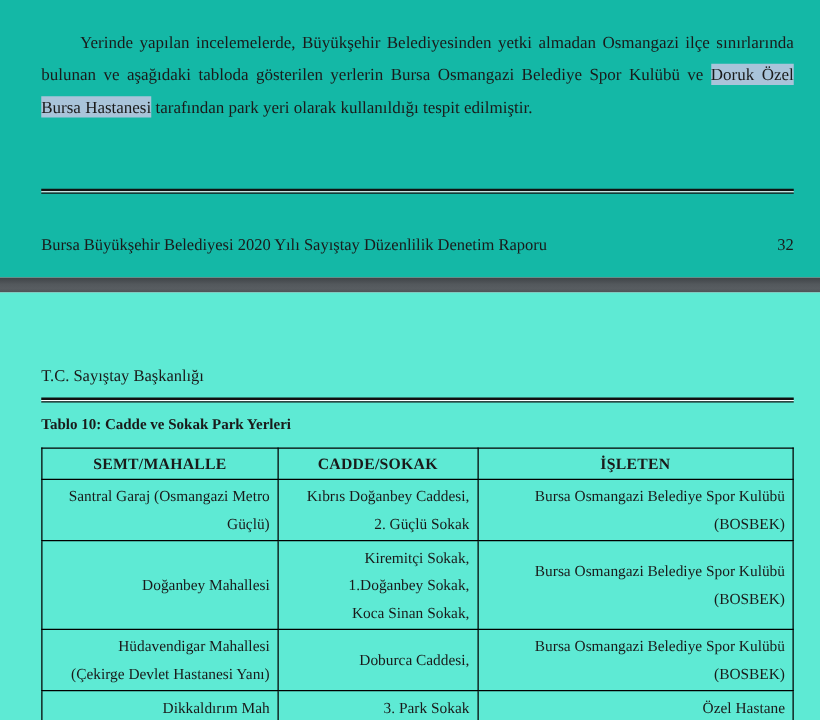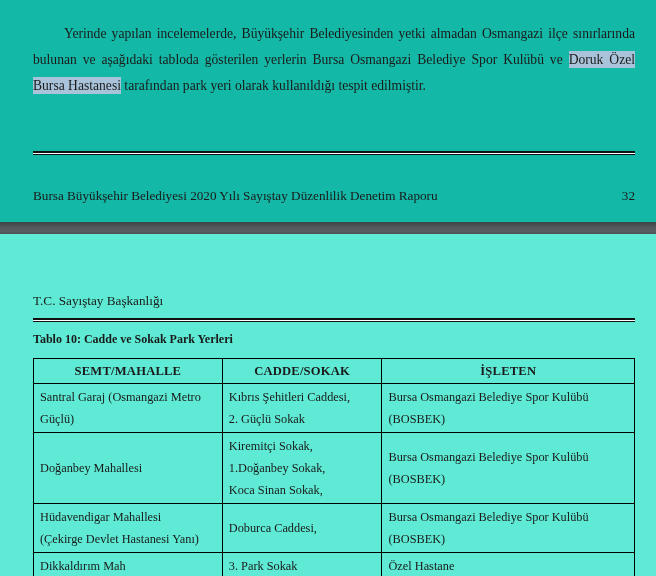--- a/index.html
+++ b/index.html
@@ -150,21 +150,21 @@
     border-collapse: collapse;
     font-size: 12.3px;
     line-height: 22px;
   }
   .data-table th,
   .data-table td {
     border: 1px solid #000000;
     vertical-align: middle;
     padding: 2px 6px;
     font-weight: normal;
-    text-align: left;
+    text-align: right;
   }
   .data-table thead th {
     text-align: center;
     font-weight: bold;
     font-size: 12.6px;
     letter-spacing: 0.2px;
     height: 22px;
     padding: 1px 4px;
     margin-top: 23px;
   }
@@ -224,21 +224,21 @@
     <tbody>
         <tr>
           <td>
             <div class="cell-lines">
               <div>Santral Garaj (Osmangazi Metro</div>
               <div>Güçlü)</div>
             </div>
           </td>
           <td>
             <div class="cell-lines">
-              <div>Kıbrıs Şehitleri Caddesi,</div>
+              <div>Kıbrıs Doğanbey Caddesi,</div>
               <div>2. Güçlü Sokak</div>
             </div>
           </td>
           <td>
             <div class="cell-lines">
               <div>Bursa Osmangazi Belediye Spor Kulübü</div>
               <div>(BOSBEK)</div>
             </div>
           </td>
         </tr>

